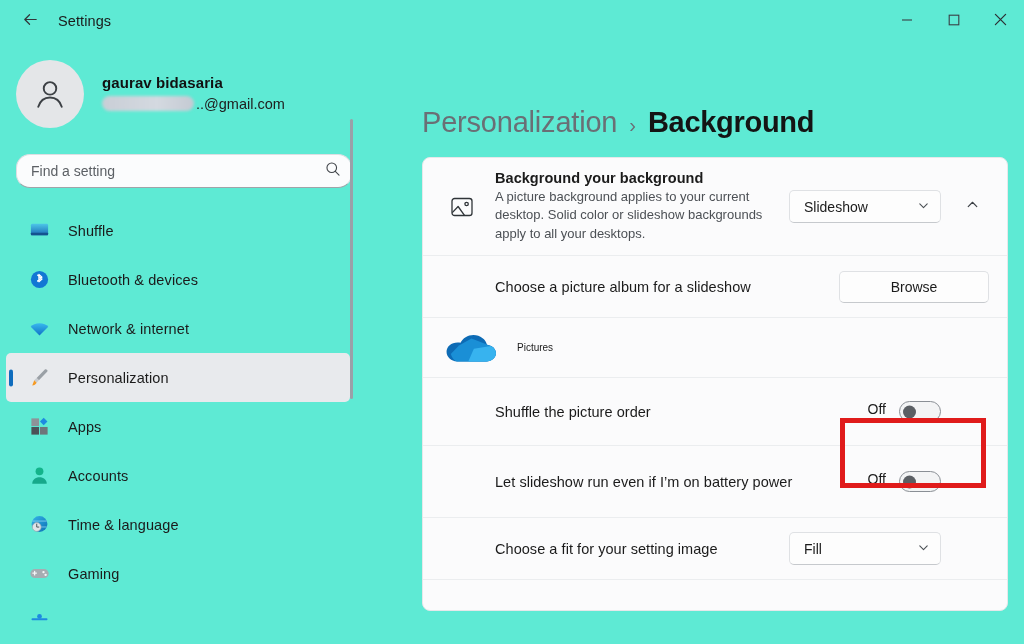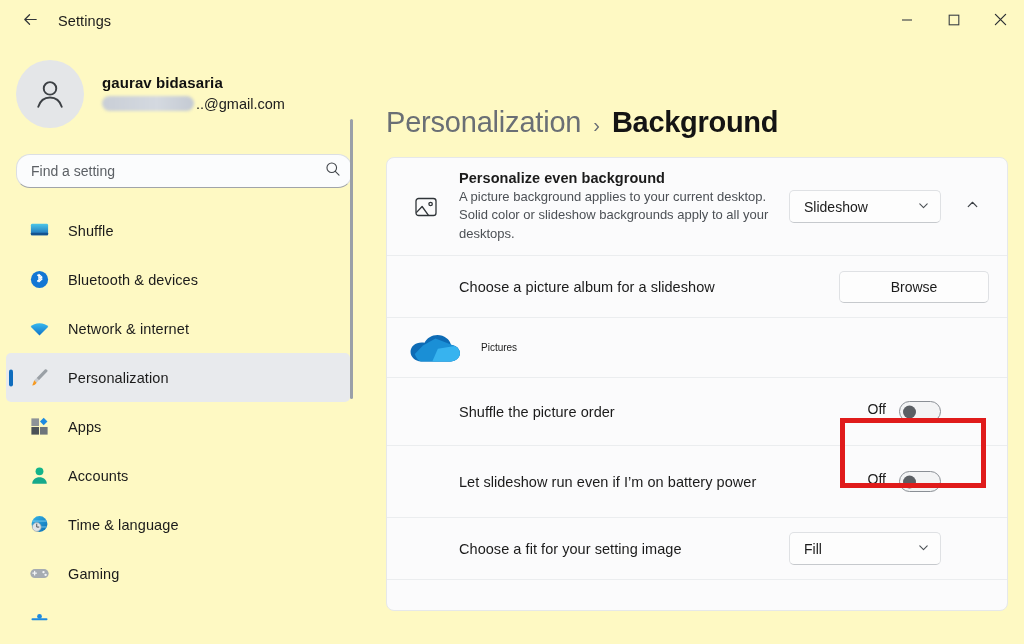--- a/index.html
+++ b/index.html
@@ -7,21 +7,21 @@
     width: 1024px; height: 644px;
     overflow: hidden;
     font-family: "Liberation Sans", sans-serif;
     background: #eef2f7;
     color: #1b1b1b;
     -webkit-font-smoothing: antialiased;
   }
   .window {
     position: relative;
     width: 1024px; height: 644px;
-    background: #fef9c3;
+    background: #5eead4;
     display: flex;
     flex-direction: column;
   }
 
   
   .titlebar {
     height: 42px;
     flex: 0 0 42px;
     display: flex;
     align-items: center;
@@ -46,21 +46,21 @@
     height: 42px;
     display: flex;
   }
   .win-btn {
     width: 47px; height: 42px;
     display: flex; align-items: center; justify-content: center;
     cursor: pointer;
   }
 
   
-  .body-split { display: flex; flex: 1 1 auto; min-height: 0; }
+  .body-split { display: flex; flex: 1 1 auto; min-height: 0; gap: 36px; }
 
   
   .sidebar {
     width: 368px;
     flex: 0 0 368px;
     position: relative;
     padding-left: 0;
   }
   .profile {
     display: flex;
@@ -507,21 +507,21 @@
 
         <div class="row expander">
           <div class="row-icon">
             <svg width="26" height="26" viewBox="0 0 26 26" fill="none" stroke="#2f3438" stroke-width="1.3">
               <rect x="3" y="4.5" width="20" height="17" rx="2.6"></rect>
               <circle cx="17.6" cy="10" r="1.7"></circle>
               <path d="M3.3 18.6l5.8-6.1 6.4 8.9" stroke-linejoin="round"></path>
             </svg>
           </div>
           <div class="row-text">
-            <div class="row-title strong">Personalize even background</div>
+            <div class="row-title strong">Background your background</div>
             <div class="row-desc">A picture background applies to your current desktop. Solid color or slideshow backgrounds apply to all your desktops.</div>
           </div>
           <div class="row-ctrl">
             <div class="combo">
               <span class="combo-val">Slideshow</span>
               <span>
                 <svg width="13" height="13" viewBox="0 0 14 14" fill="none" stroke="#4a4f54" stroke-width="1.15" stroke-linecap="round" stroke-linejoin="round">
                     <path d="M3 5.3l4 4 4-4"></path>
                   </svg>
               </span>

